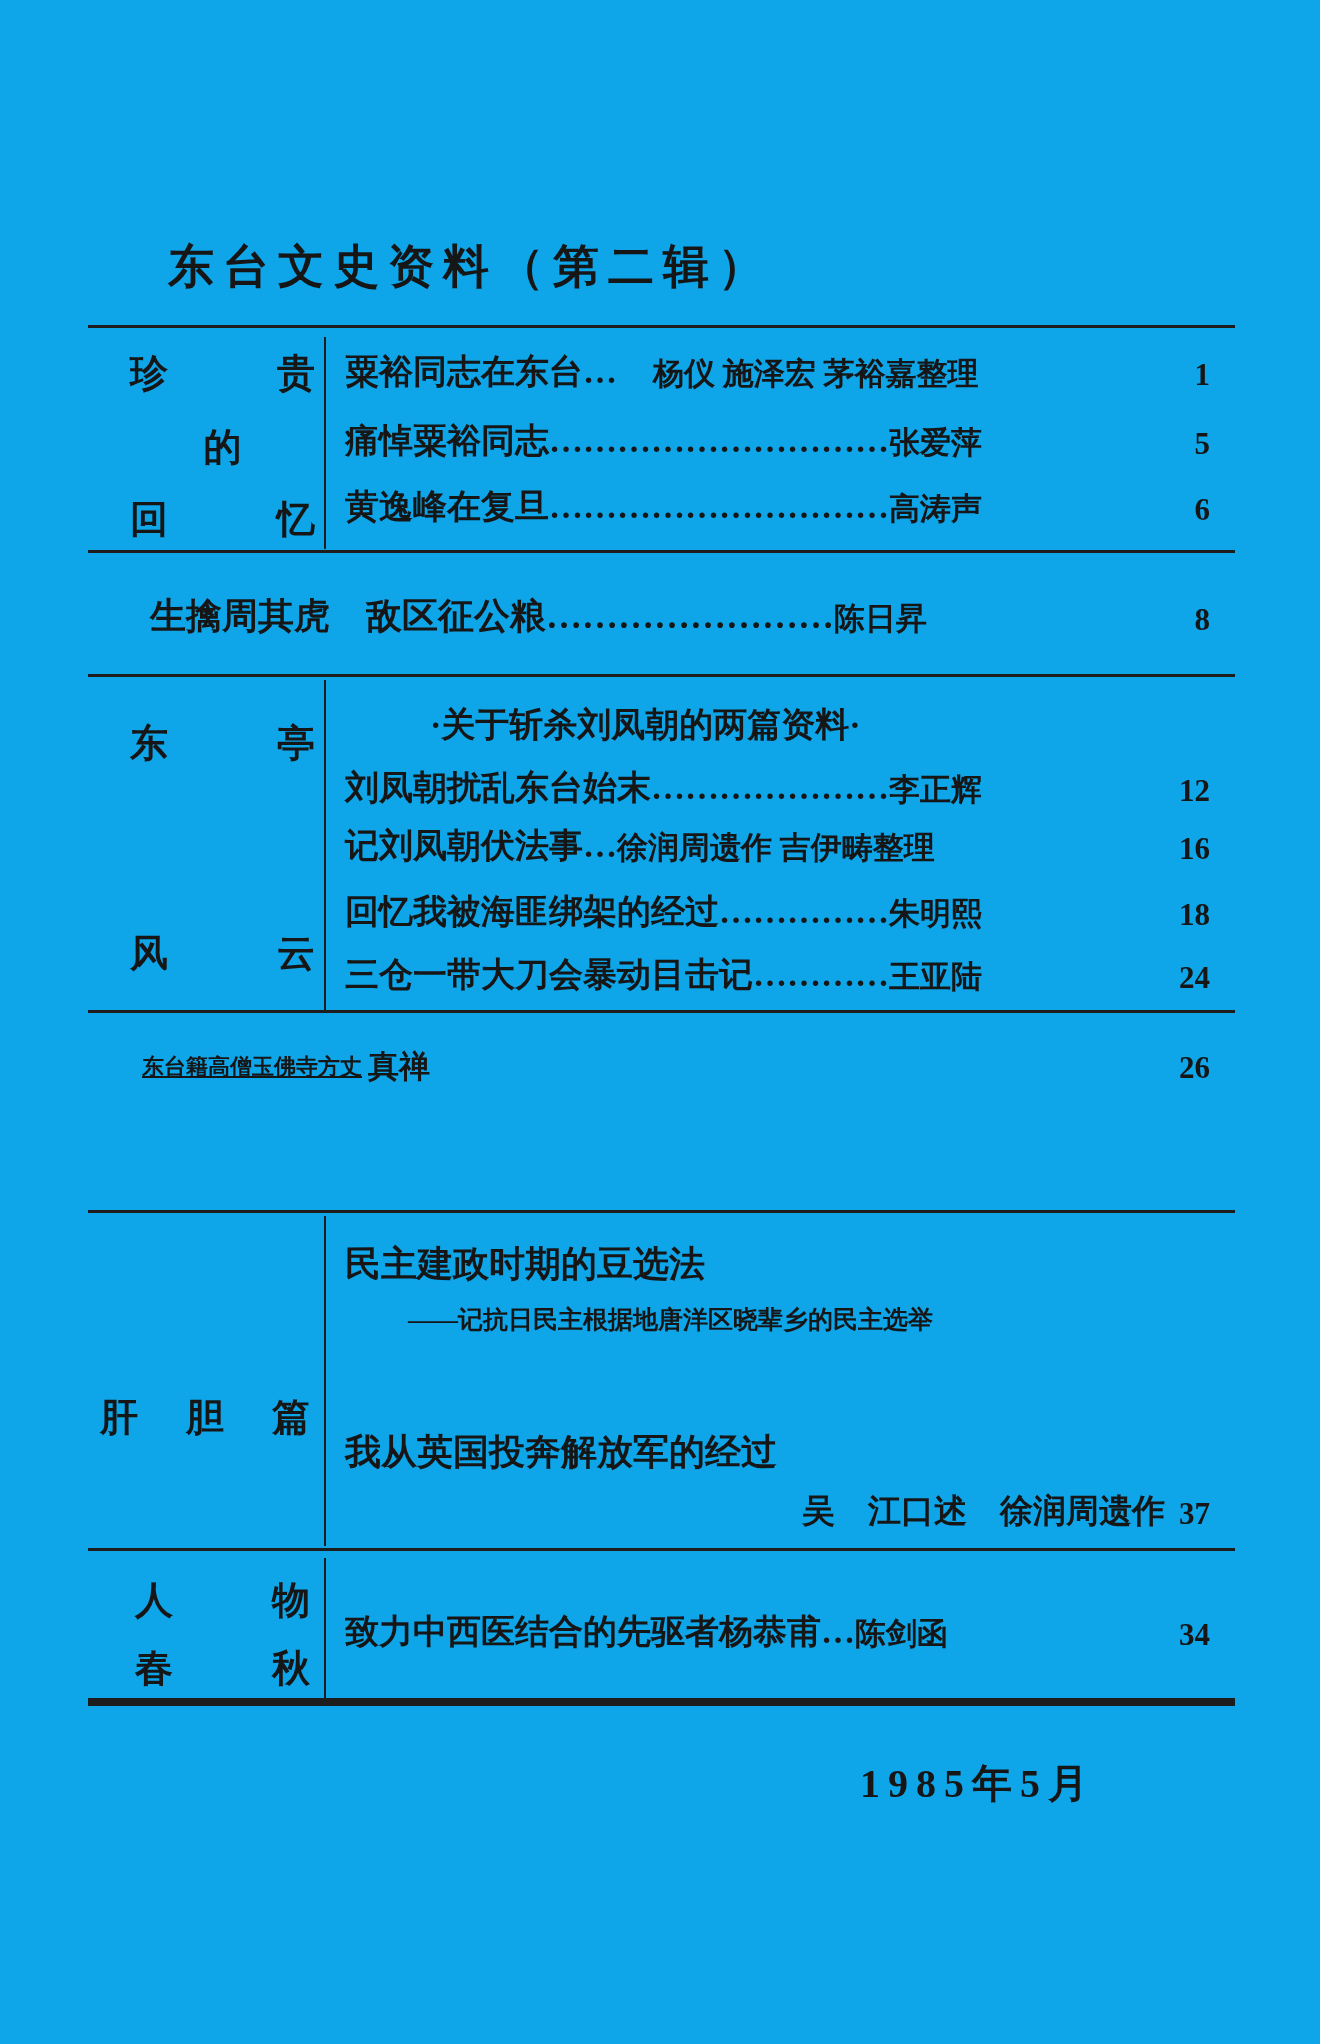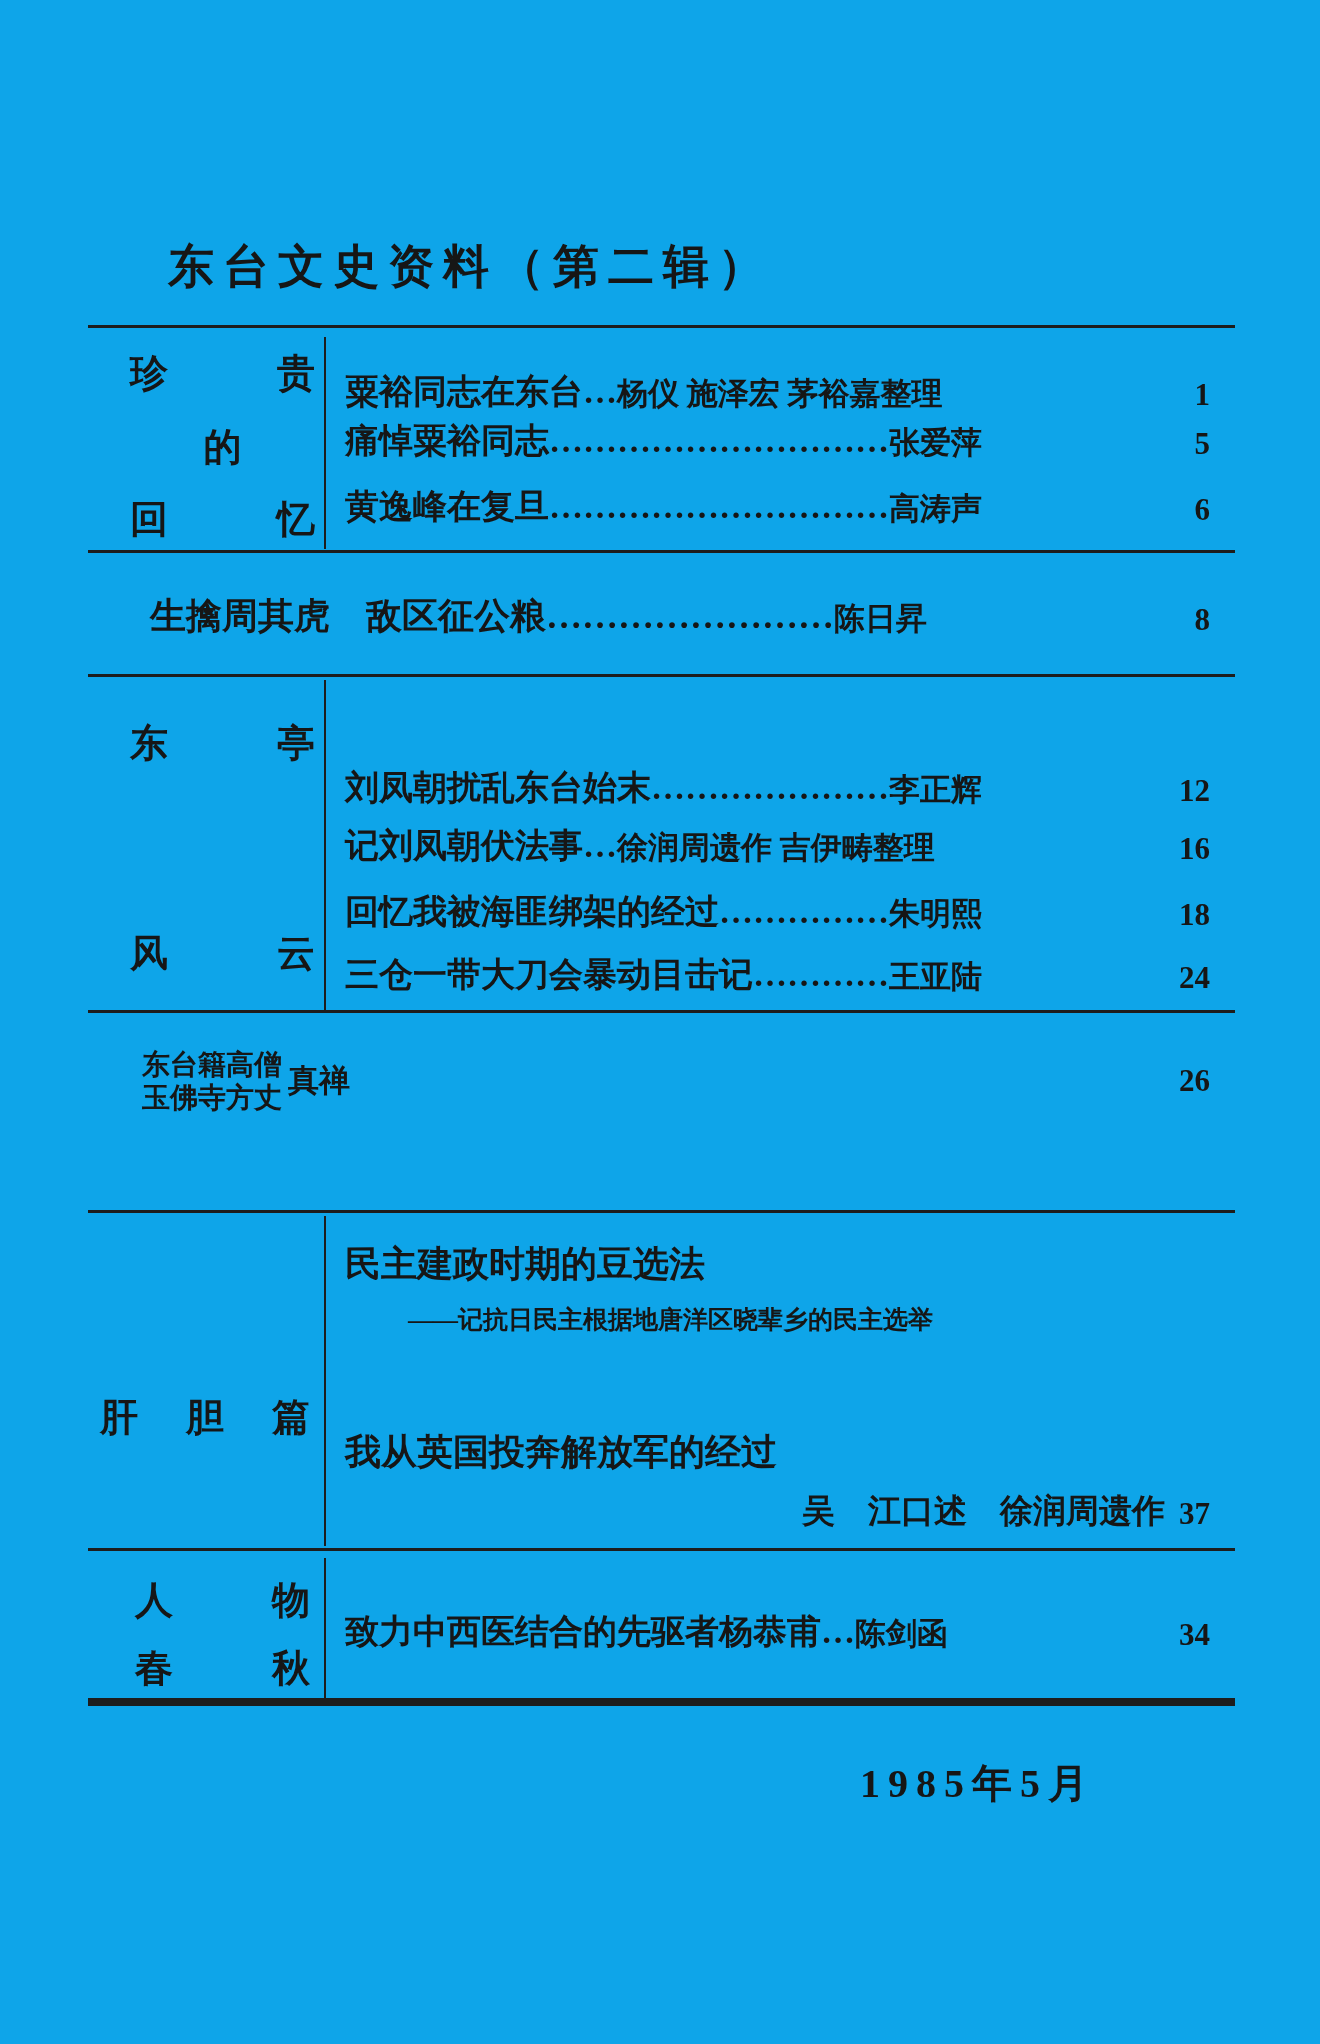--- a/index.html
+++ b/index.html
@@ -40,23 +40,24 @@
     white-space:nowrap;
   }
   .row.full { left:150px; width:1060px; font-size:36px; }
   .row.wide4 { left:140px; width:1070px; }
   .row.center-stack { align-items:center; }
   .row .author { font-size:31px; padding-bottom:1px; }
   .row .page-num { margin-left:auto; padding-left:14px; font-size:31px; }
   .row.byline { justify-content:flex-end; }
   .row.byline .author { font-size:33px; }
   .stack {
-    display:inline-flex; flex-direction:column;
-    font-size:28px; line-height:1.18; font-weight:bold;
+    display:inline-flex; flex-direction:row;
+    font-size:22px; line-height:1.18; font-weight:bold;
     margin:0 6px 0 2px;
+    text-decoration:underline;
   }
   .heading {
     position:absolute; left:430px; top:702px;
     font-size:34px; font-weight:bold; white-space:nowrap;
   }
   .titleline {
     position:absolute; left:345px;
     font-size:36px; font-weight:bold; white-space:nowrap;
   }
   .subtitle {
@@ -84,21 +85,21 @@
     <span>贵</span>
   </div>
   <div class="label single" style="top:422px;">
     <span>的</span>
   </div>
   <div class="label" style="top:494px;">
     <span>回</span>
     <span>忆</span>
   </div>
 
-  <div class="row" style="top:372px;">
+  <div class="row" style="top:352px;gap:36px;">
     <span>粟裕同志在东台…</span>
     <span class="author">杨仪 施泽宏 茅裕嘉整理</span>
     <span class="page-num">1</span>
   </div>
   <div class="row" style="top:421px;">
     <span>痛悼粟裕同志…………………………</span>
     <span class="author">张爱萍</span>
     <span class="page-num">5</span>
   </div>
   <div class="row" style="top:487px;">
@@ -120,20 +121,21 @@
   <div class="vline" style="top:680px; height:330px;"></div>
   <div class="label" style="top:718px;">
     <span>东</span>
     <span>亭</span>
   </div>
   <div class="label" style="top:928px;">
     <span>风</span>
     <span>云</span>
   </div>
 
+  <div class="heading">·关于斩杀刘凤朝的两篇资料·</div>
 
   <div class="row" style="top:768px;">
     <span>刘凤朝扰乱东台始末…………………</span>
     <span class="author">李正辉</span>
     <span class="page-num">12</span>
   </div>
   <div class="row" style="top:826px;">
     <span>记刘凤朝伏法事…</span>
     <span class="author">徐润周遗作 吉伊畴整理</span>
     <span class="page-num">16</span>

